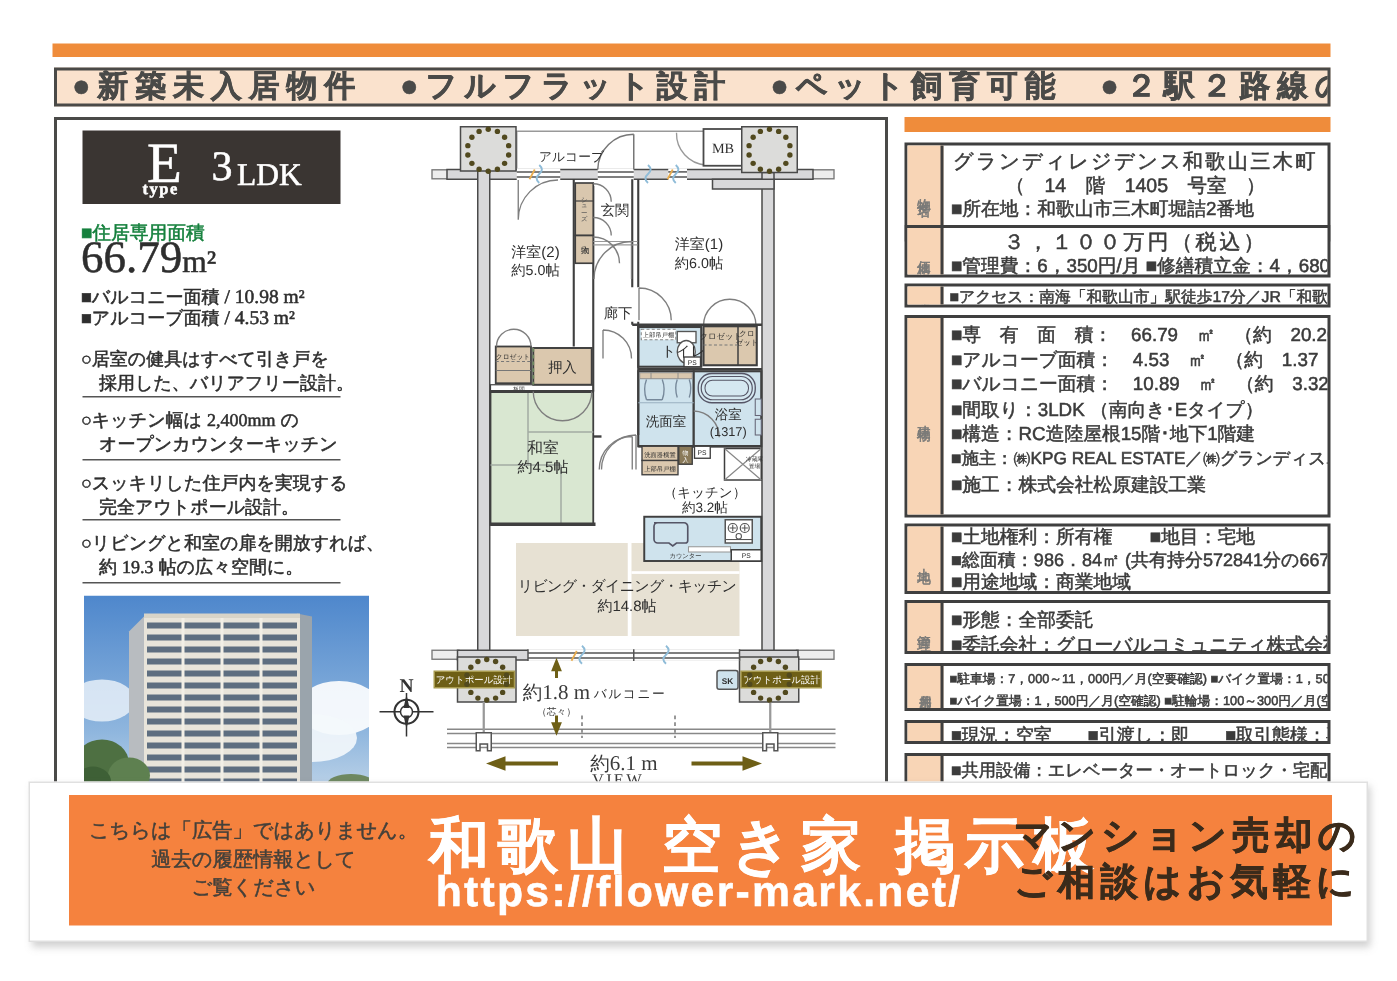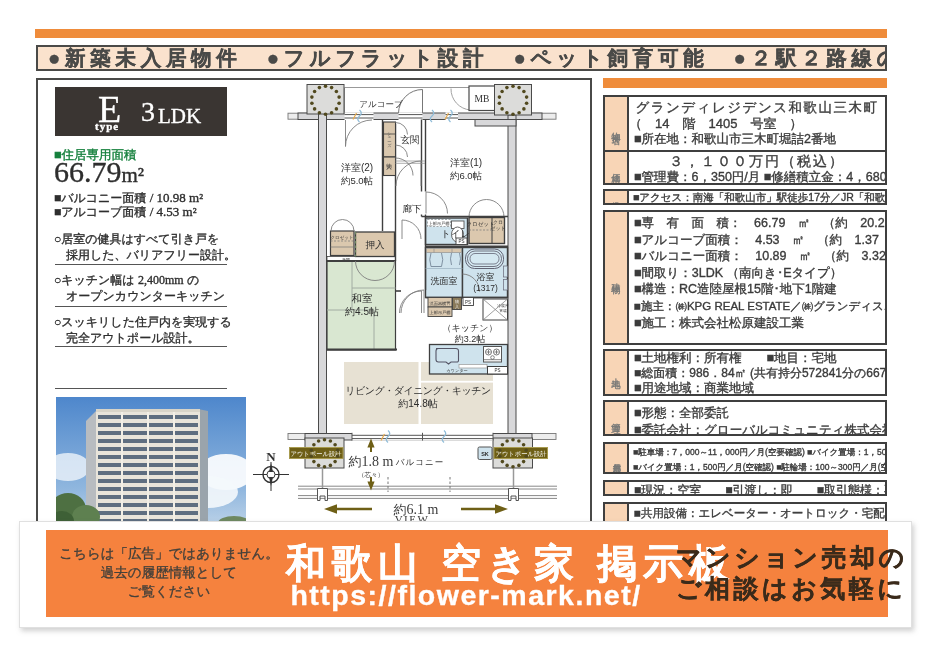--- a/index.html
+++ b/index.html
@@ -40,20 +40,21 @@
 
 <div class="abs" style="left:54px;top:232px;font-size:12px;line-height:15.5px;color:#2e2e2e;font-family:Liberation Serif, serif;">○居室の健具はすべて引き戸を<br>　採用した、バリアフリー設計。</div>
 <div class="abs" style="left:55px;top:264px;width:172px;height:1px;background:#555;"></div>
 
 <div class="abs" style="left:54px;top:273px;font-size:12px;line-height:15.5px;color:#2e2e2e;">○キッチン幅は <span class="serif">2,400mm</span> の<br>　オープンカウンターキッチン</div>
 <div class="abs" style="left:55px;top:306px;width:172px;height:1px;background:#555;"></div>
 
 <div class="abs" style="left:54px;top:315px;font-size:12px;line-height:15.5px;color:#2e2e2e;">○スッキリした住戸内を実現する<br>　完全アウトポール設計。</div>
 <div class="abs" style="left:55px;top:346px;width:172px;height:1px;background:#555;"></div>
 
+<div class="abs" style="left:54px;top:355px;font-size:12px;line-height:15.5px;color:#2e2e2e;">○リビングと和室の扉を開放すれば、<br>　約 <span class="serif">19.3</span> 帖の広々空間に。</div>
 <div class="abs" style="left:55px;top:388px;width:172px;height:1px;background:#555;"></div>
 
 <div class="abs" style="left:56px;top:397px;width:190px;height:130px;">
 <svg width="190" height="130" viewBox="0 0 190 130">
   <defs>
     <linearGradient id="sky" x1="0" y1="0" x2="0" y2="1">
       <stop offset="0" stop-color="#4E87CC"></stop>
             <stop offset="0.7" stop-color="#8FB6DE"></stop>
             <stop offset="1" stop-color="#BDD3E8"></stop>
     </linearGradient>
@@ -470,21 +471,21 @@
 </g>
 </g>
 </svg>
 
 <div class="abs" style="left:603px;top:78px;width:284px;height:10px;background:#EF8C3B;"></div>
 
 <div class="row" style="top:95px;height:66px;">
   <div class="lbl">物件名</div>
   <div class="cnt">
     <div class="abs" style="left:0;right:0;top:2px;text-align:center;font-size:13.5px;letter-spacing:1.5px;">グランディレジデンス和歌山三木町</div>
-    <div class="abs" style="left:0;right:0;top:18px;text-align:left;font-size:13px;">（　14　階　1405　号室　）</div>
+    <div class="abs" style="left:0;right:0;top:18px;text-align:center;font-size:13px;">（　14　階　1405　号室　）</div>
     <div class="abs" style="left:5px;top:34px;font-size:12.5px;">■所在地：和歌山市三木町堀詰2番地</div>
   </div>
 </div>
 
 <div class="row" style="top:150px;height:35px;">
   <div class="lbl">価格</div>
   <div class="cnt">
     <div class="abs" style="left:0;right:0;top:1px;text-align:center;font-size:14px;letter-spacing:2px;">３，１００万円（税込）</div>
     <div class="abs" style="left:5px;top:17px;font-size:12.5px;">■管理費：6，350円/月 ■修繕積立金：4，680円/月</div>
   </div>

